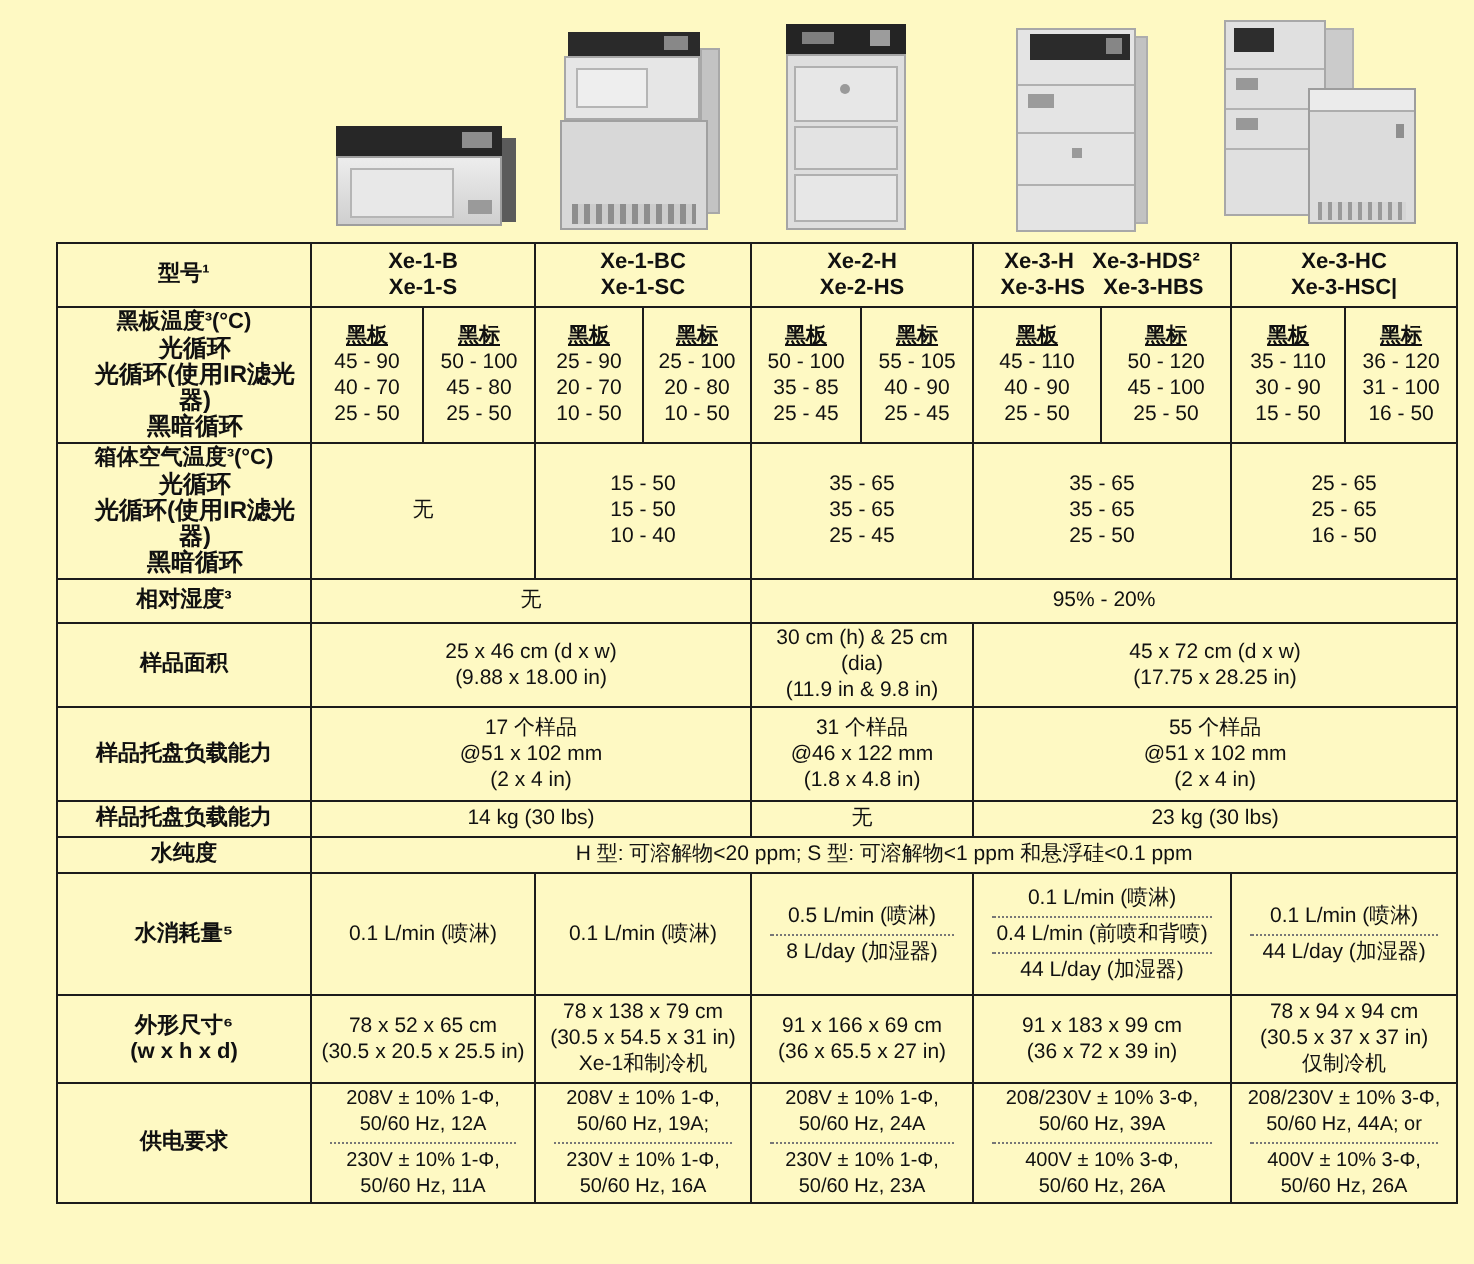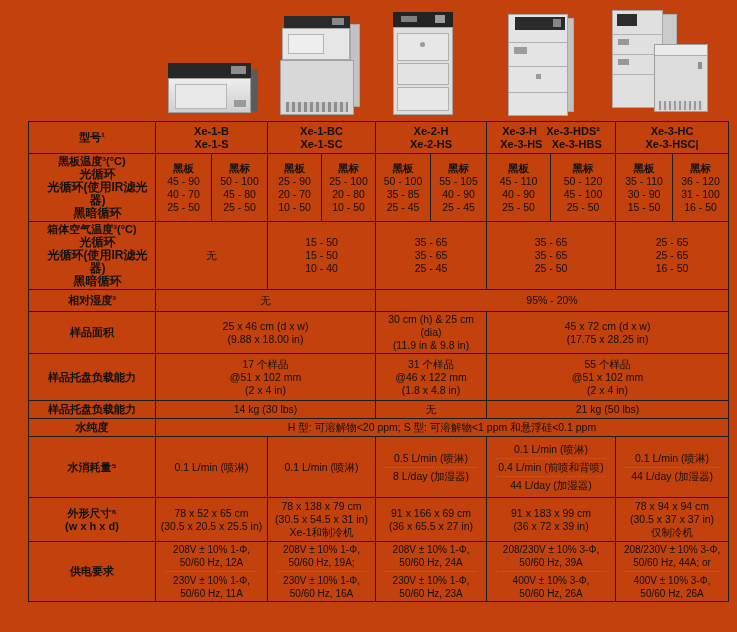--- a/index.html
+++ b/index.html
@@ -1,31 +1,31 @@
 <!DOCTYPE html>
 <html><head>
 <meta charset="utf-8">
 <style>
   html,body{margin:0;padding:0;background:#fff;}
-  #page{position:relative;width:737px;height:632px;background:#c2410c;overflow:hidden;
+  #page{position:relative;width:737px;height:632px;background:#fef9c3;overflow:hidden;
         font-family:"Liberation Sans",sans-serif;color:#111;}
   
   .photos{position:absolute;left:0;top:0;width:737px;height:121px;}
   .ph{position:absolute;}
   .ph div{position:absolute;}
   
   table.spec{position:absolute;left:28px;top:121px;width:699px;
              border-collapse:collapse;table-layout:fixed;
              font-size:10.5px;line-height:13px;}
   table.spec td{border:1.5px solid #1c1c1c;padding:1px 2px;text-align:center;
                 vertical-align:middle;overflow:hidden;}
   td.lbl{text-align:left;padding-left:5px;font-weight:bold;font-size:11px;}
   td.vt{vertical-align:top;padding-top:2px;}
   .ind{padding-left:11px;font-size:12px;}
-  .bp-head{font-weight:bold;}
+  .bp-head{font-weight:bold;text-decoration:underline;}
   td.dr{border-right:1px dotted #8a8a8a;}
   .pt1{padding-top:13px;}
   .mod{font-weight:bold;font-size:11px;}
   .dotsep{height:0;border-top:1.5px dotted #777;margin:2px 7px;}
   .pw{font-size:10px;}
 </style>
 </head>
 <body>
 
 <div id="page">
@@ -191,21 +191,21 @@
       <td class="lbl">样品托盘负载能力</td>
       <td colspan="4">17 个样品<br>@51 x 102 mm<br>(2 x 4 in)</td>
       <td colspan="2">31 个样品<br>@46 x 122 mm<br>(1.8 x 4.8 in)</td>
       <td colspan="4">55 个样品<br>@51 x 102 mm<br>(2 x 4 in)</td>
     </tr>
 
     <tr style="height:18px">
       <td class="lbl">样品托盘负载能力</td>
       <td colspan="4">14 kg (30 lbs)</td>
       <td colspan="2">无</td>
-      <td colspan="4">21 kg (50 lbs)</td>
+      <td colspan="4">23 kg (30 lbs)</td>
     </tr>
 
 
     <tr style="height:18px">
       <td class="lbl">水纯度</td>
       <td colspan="10">H 型: 可溶解物&lt;20 ppm; S 型: 可溶解物&lt;1 ppm 和悬浮硅&lt;0.1 ppm</td>
     </tr>
 
     <tr style="height:61px">
       <td class="lbl">水消耗量⁵</td>

